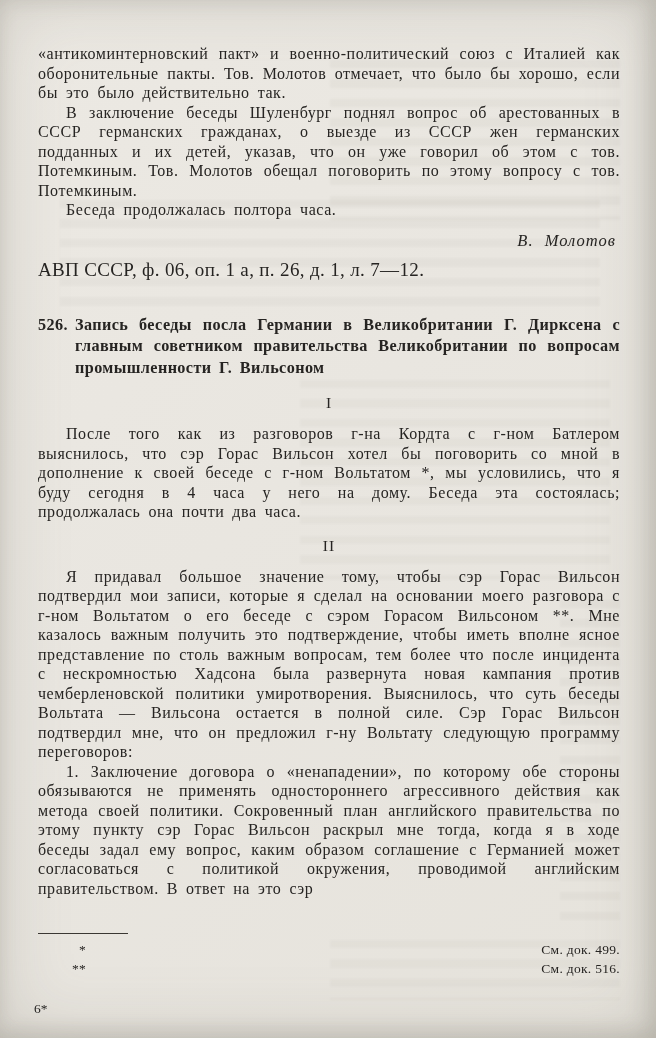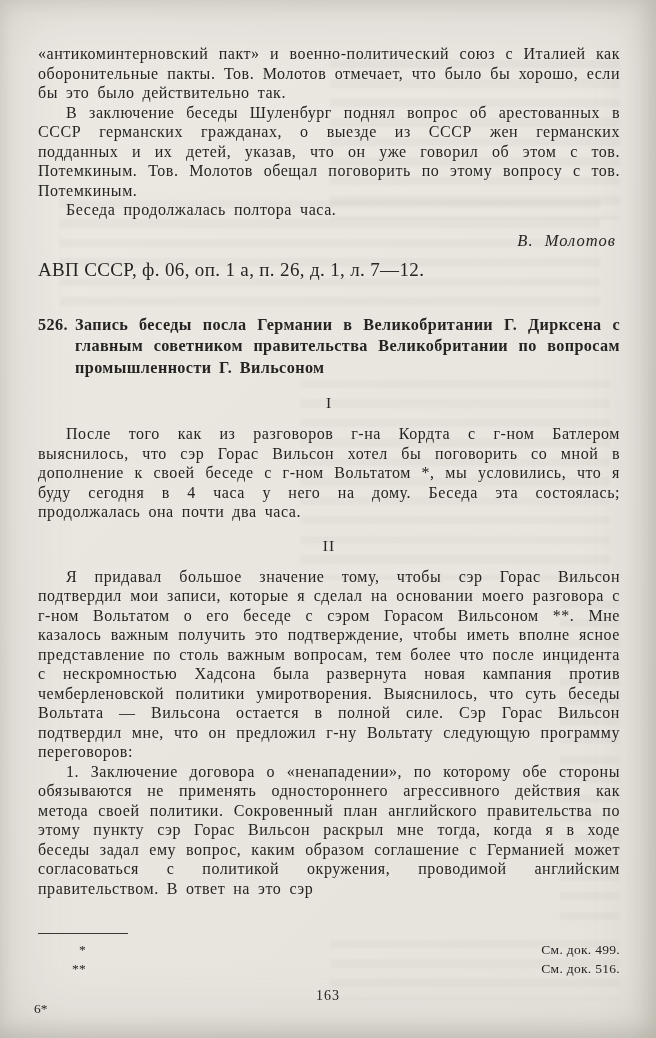--- a/index.html
+++ b/index.html
@@ -177,16 +177,15 @@
     <div class="fn-row">
       <span class="fn-marker">*</span>
       <span class="fn-text">См. док. 499.</span>
     </div>
     <div class="fn-row">
       <span class="fn-marker">**</span>
       <span class="fn-text">См. док. 516.</span>
     </div>
   </div>
 
-  <div class="page-number">163</div>
   <div class="sig-mark">6*</div>
 
 </div>
 
 </body></html>

